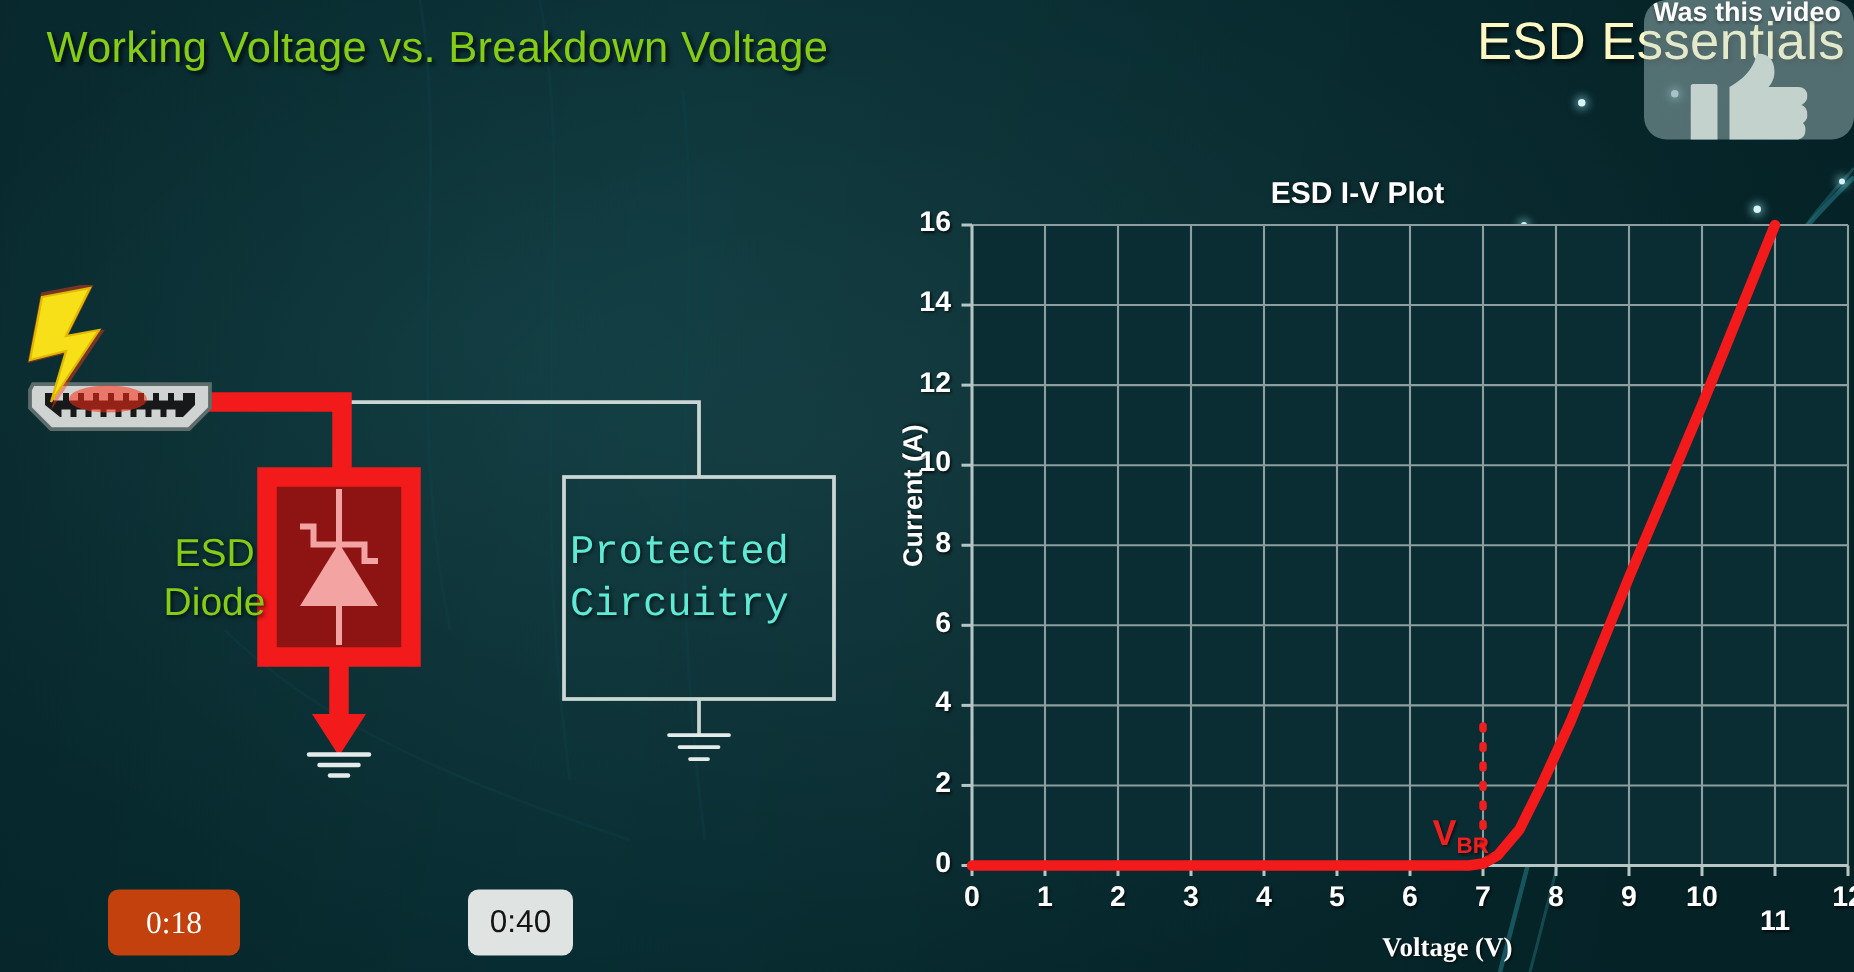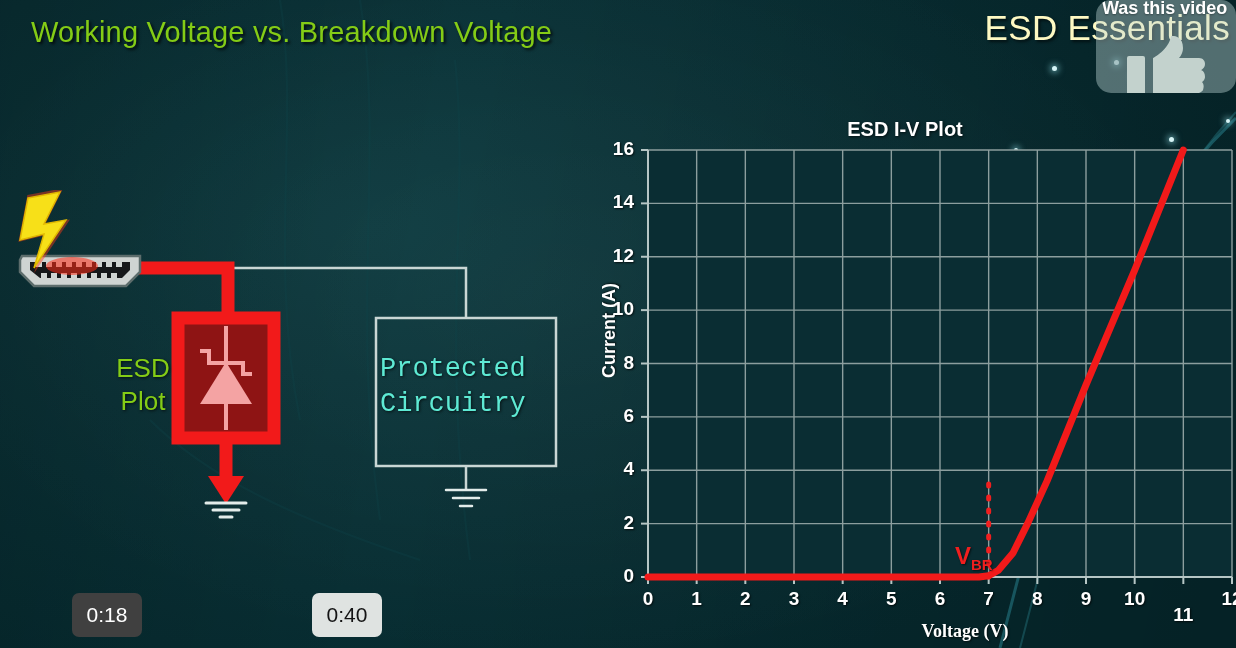--- a/index.html
+++ b/index.html
@@ -96,22 +96,22 @@
     text-shadow:1px 1px 2px rgba(0,0,0,.6);
     margin-top:42px;
   }
   #vbr-label sub{ font-size:15px; }
 
   
   .badge{
     position:absolute; border-radius:7px;
     font-size:21px; display:flex; align-items:center; justify-content:center;
   }
-  #badge-current{ left:72px; top:593px; width:70px; height:44px;
-                  background:#404040; color:#ffffff; }
+  #badge-current{ left:72px; top:593px; width:88px; height:44px;
+                  background:#c2410c; color:#ffffff;font-family:Liberation Serif, serif; }
   #badge-total{ left:312px; top:593px; width:70px; height:44px;
                 background:#dfe3e1; color:#141414; }
 </style>
 </head>
 <body>
 
 <div id="bg-vignette"></div>
 
 <svg id="bg-streaks" viewBox="0 0 1236 648" preserveAspectRatio="none">
   <g stroke="#0f474d" stroke-width="2" fill="none" opacity=".5">
@@ -216,21 +216,21 @@
   </g>
 
   <g>
     <polygon points="28,8 60,2 44,34 66,30 34,78 44,44 20,50" fill="#ff3b14" opacity=".45" transform="translate(-4,-4) scale(1.12)"></polygon>
     <polygon points="28,8 60,2 44,34 66,30 34,78 44,44 20,50" fill="#f7e018" stroke="#e0b800" stroke-width="1.5"></polygon>
   </g>
 </svg>
 
 <div id="esd-diode-label">
   <div>ESD</div>
-  <div>Plot</div>
+  <div>Diode</div>
 </div>
 
 <div id="protected-circuitry-label">
   <div>Protected</div>
   <div>Circuitry</div>
 </div>
 
 <div id="chart">
   <div id="chart-title">ESD I-V Plot</div>
   <div id="ylabel">Current (A)</div>

